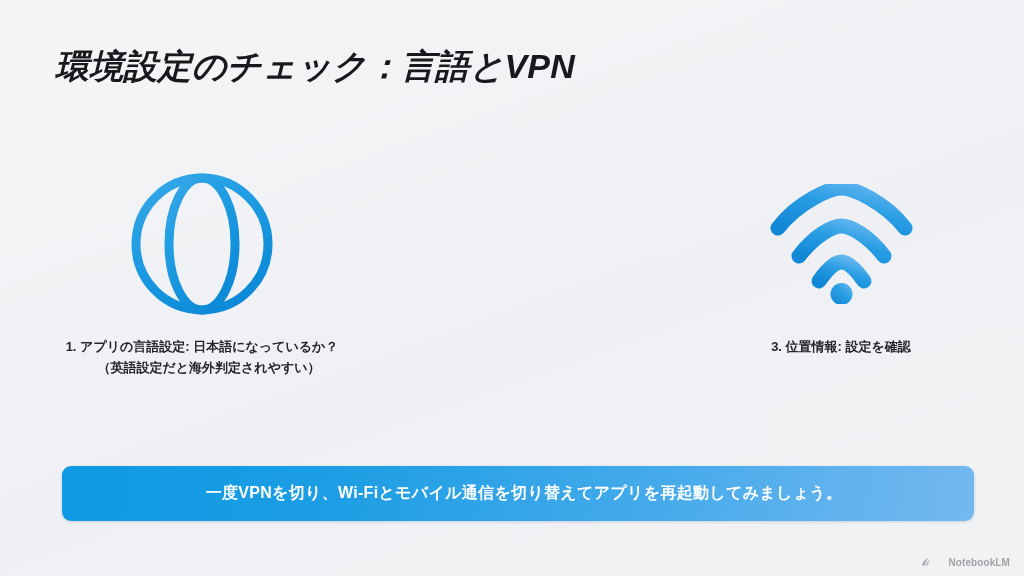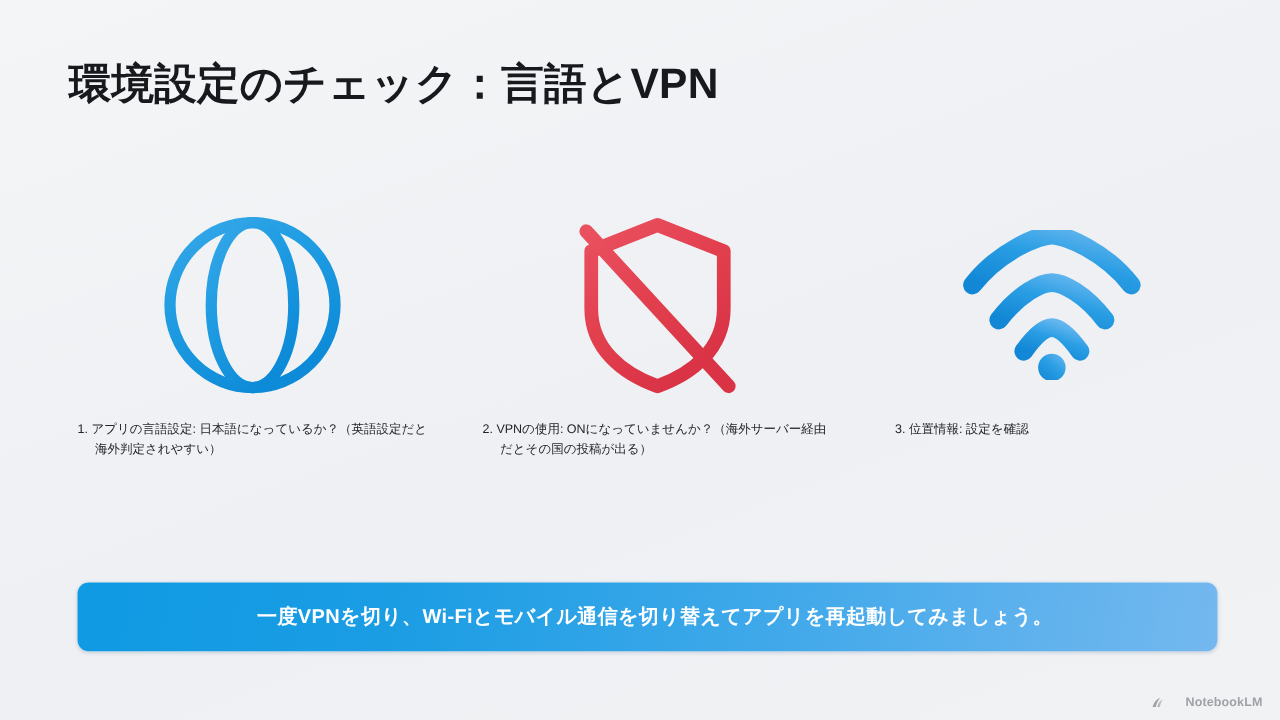--- a/index.html
+++ b/index.html
@@ -27,20 +27,21 @@
   
   #title {
     position: absolute;
     left: 55px;
     top: 44px;
     font-size: 34px;
     font-weight: 700;
     color: #17191c;
     letter-spacing: 0.2px;
     white-space: nowrap;
+    font-style: italic;
   }
 
   
   .col {
     position: absolute;
     top: 168px;
   }
   #col-1 { left: 62px;  width: 280px; }
   #col-2 { left: 386px; width: 280px; }
   #col-3 { left: 716px; width: 250px; }
@@ -48,25 +49,25 @@
   .icon-wrap {
     height: 152px;
     display: flex;
     align-items: center;
     justify-content: center;
   }
   #col-3 .icon-wrap { align-items: center; }
 
   .item-text {
     margin-top: 16px;
-    font-size: 10px;
+    font-size: 13px;
     line-height: 1.62;
     color: #22252a;
-    font-weight: 400;
-    text-align: left;
+    font-weight: 700;
+    text-align: center;
     padding-left: 10px;
     text-indent: -10px;
   }
   #col-1 .item-text { padding-left: 14px; text-indent: -14px; }
   #col-2 .item-text { padding-left: 14px; text-indent: -14px; }
   #col-3 .item-text {
     padding-left: 14px;
     text-indent: -14px;
   }
 
@@ -141,42 +142,20 @@
 
             <line x1="71" y1="9" x2="71" y2="141"></line>
             <ellipse cx="71" cy="75" rx="33" ry="66"></ellipse>
           </g>
         </svg>
       </span>
     </div>
     <div class="item-text">1. アプリの言語設定: 日本語になっているか？（英語設定だと海外判定されやすい）</div>
   </div>
 
-  <div class="col" id="col-2">
-    <div class="icon-wrap">
-      <span>
-        <svg width="142" height="150" viewBox="0 0 142 150" aria-hidden="true">
-          <defs>
-            <linearGradient id="gradShield" x1="0" y1="0" x2="0.6" y2="1">
-              <stop offset="0%" stop-color="#ea5160"></stop>
-              <stop offset="50%" stop-color="#e2404f"></stop>
-              <stop offset="100%" stop-color="#d93345"></stop>
-            </linearGradient>
-          </defs>
-          <g fill="none" stroke="url(#gradShield)" stroke-width="11" stroke-linecap="round" stroke-linejoin="round">
-
-            <path d="M71 11 L124 32 V78 C124 110 99 130 71 140 C43 130 18 110 18 78 V32 Z"></path>
-
-            <line x1="14" y1="16" x2="128" y2="140"></line>
-          </g>
-        </svg>
-      </span>
-    </div>
-    <div class="item-text">2. VPNの使用: ONになっていませんか？（海外サーバー経由だとその国の投稿が出る）</div>
-  </div>
 
   <div class="col" id="col-3">
     <div class="icon-wrap">
       <span>
         <svg width="145" height="120" viewBox="0 0 145 120" aria-hidden="true">
           <defs>
             <linearGradient id="gradWifi" x1="0.1" y1="1" x2="0.9" y2="0">
               <stop offset="0%" stop-color="#1287d5"></stop>
               <stop offset="55%" stop-color="#2a9ee4"></stop>
               <stop offset="100%" stop-color="#64b6ee"></stop>

